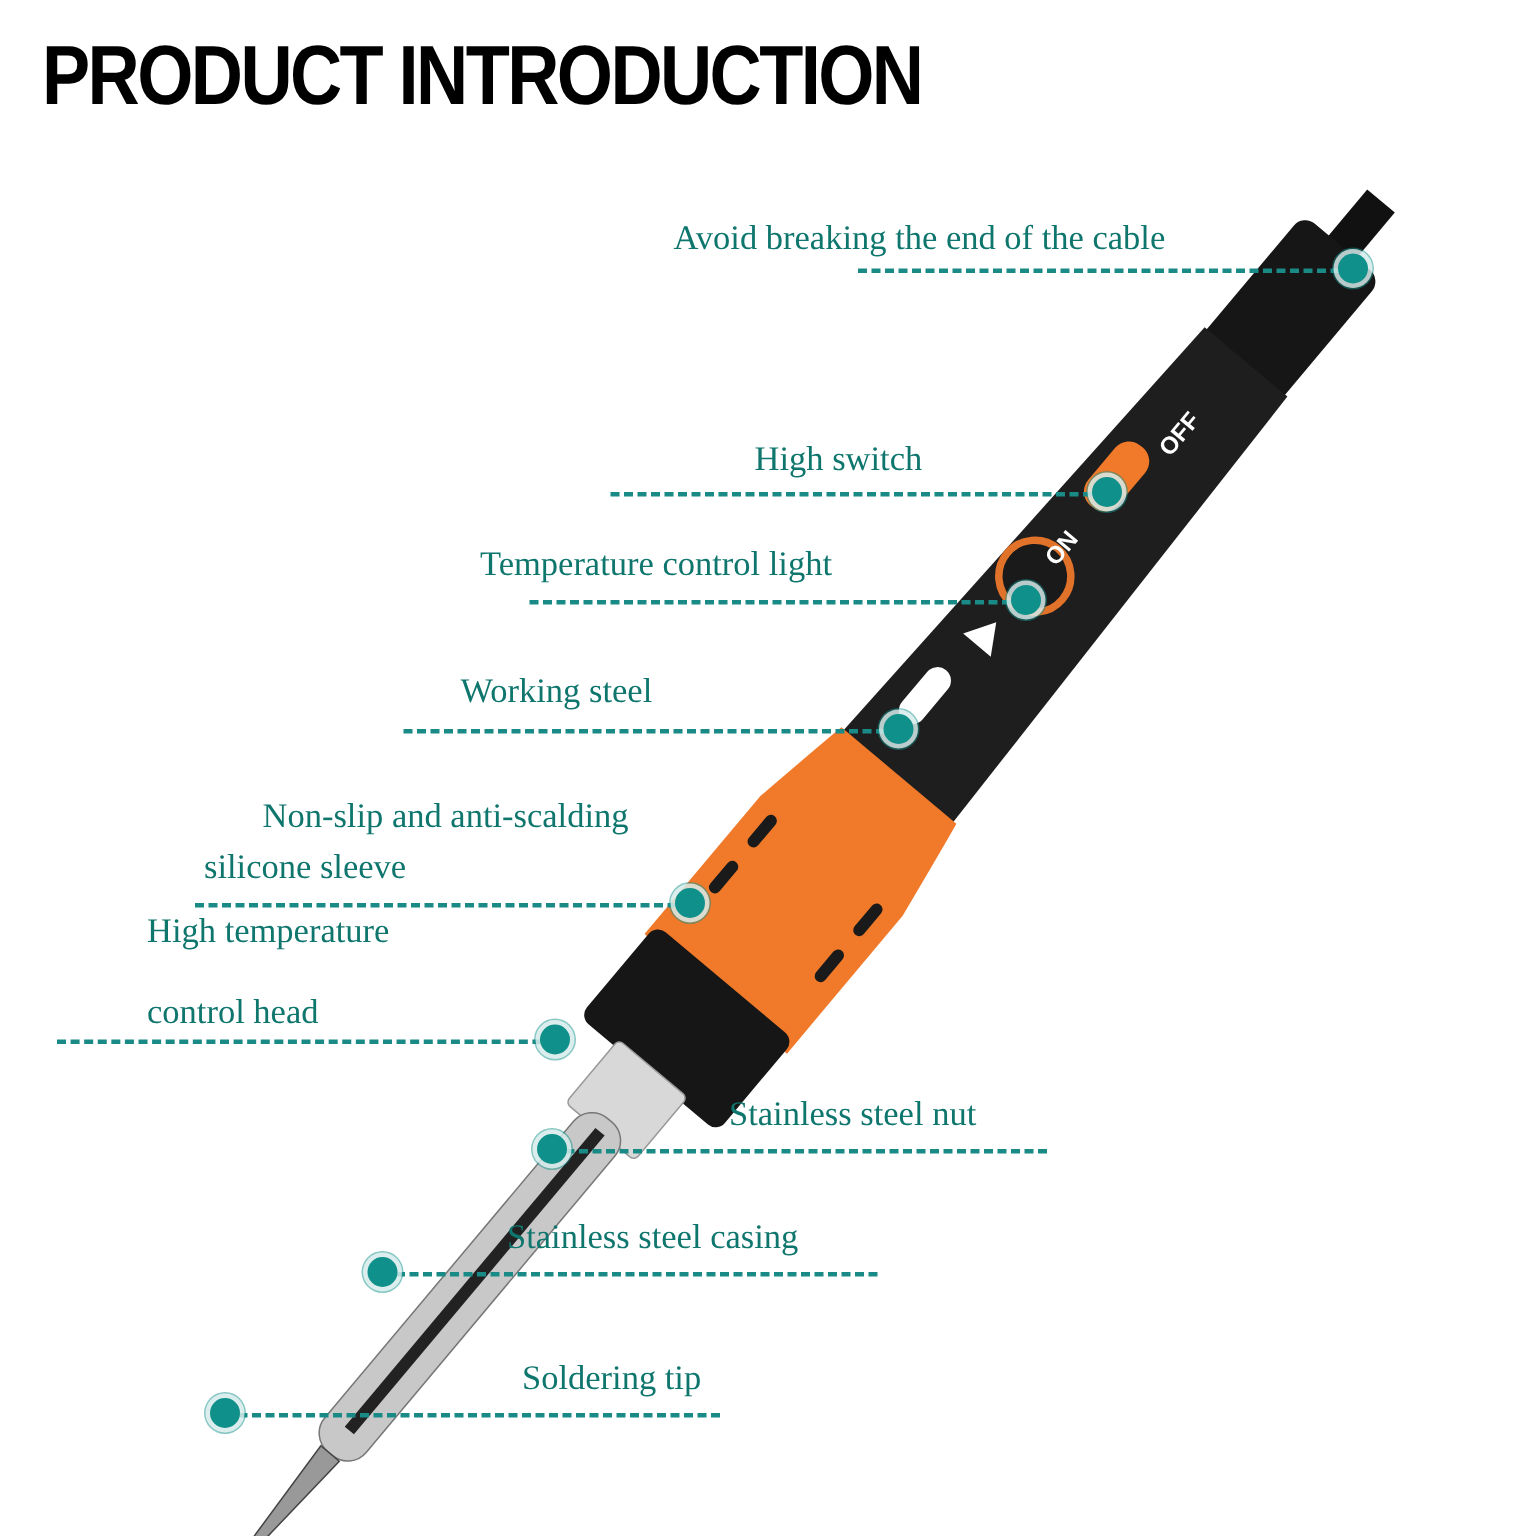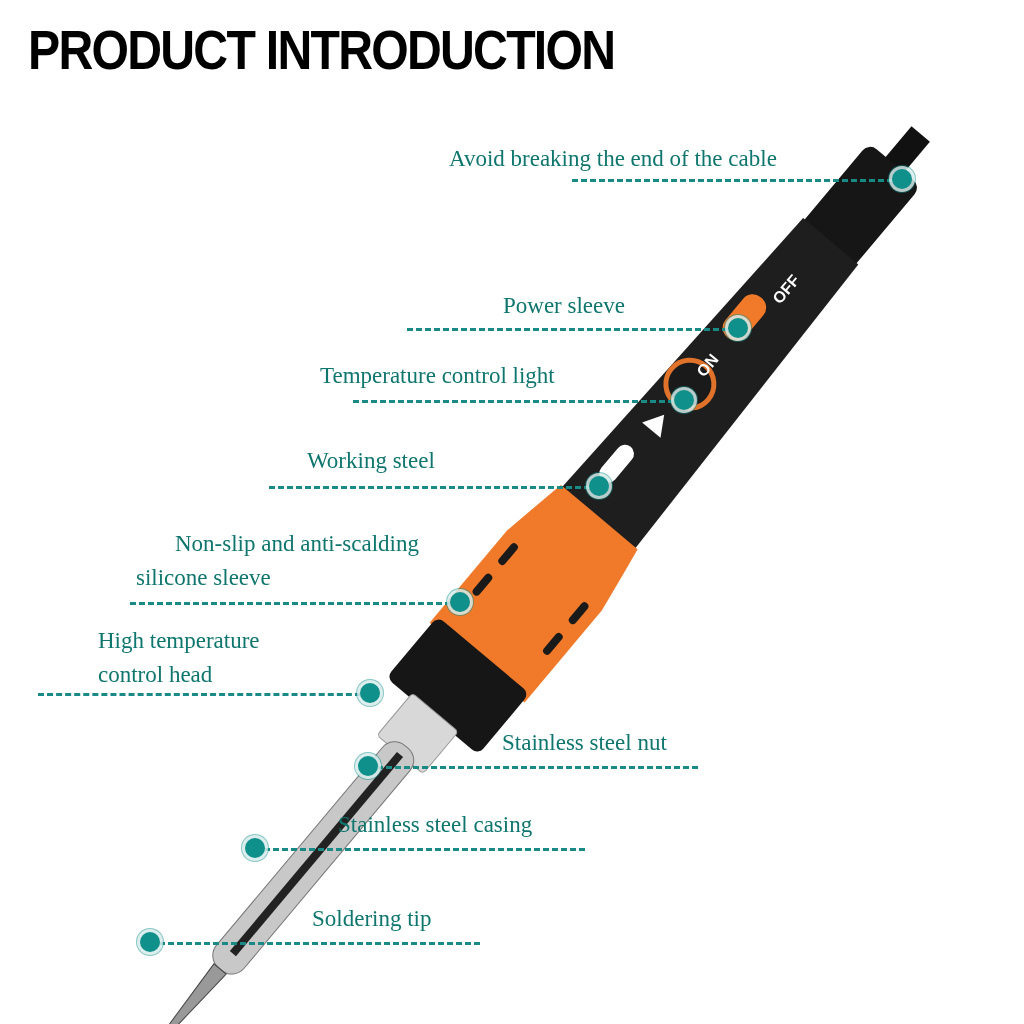--- a/index.html
+++ b/index.html
@@ -48,45 +48,45 @@
     <polygon points="-560,-8 -640,-3 -645,0 -640,3 -560,8" fill="#999" stroke="#444"></polygon>
   </g>
   <text x="704" y="378" transform="rotate(-50 704 378)" font-family="Liberation Sans,sans-serif" font-weight="bold" font-size="16" fill="#fff">ON</text>
   <text x="780" y="305" transform="rotate(-50 780 305)" font-family="Liberation Sans,sans-serif" font-weight="bold" font-size="16" fill="#fff">OFF</text>
 </svg>
 
 <div class="label" style="left:449px;top:142px;">Avoid breaking the end of the cable</div>
 <div class="dash" style="left:572px;top:179px;width:330px;"></div>
 <div class="dot" style="left:902px;top:179px;"></div>
 
-<div class="label" style="left:503px;top:289px;">Power sleeve</div>
+<div class="label" style="left:503px;top:289px;">High switch</div>
 <div class="dash" style="left:407px;top:328px;width:330px;"></div>
 <div class="dot" style="left:738px;top:328px;"></div>
 
 <div class="label" style="left:320px;top:359px;">Temperature control light</div>
 <div class="dash" style="left:353px;top:400px;width:330px;"></div>
 <div class="dot" style="left:684px;top:400px;"></div>
 
 <div class="label" style="left:307px;top:444px;">Working steel</div>
 <div class="dash" style="left:269px;top:486px;width:330px;"></div>
 <div class="dot" style="left:599px;top:486px;"></div>
 
 <div class="label" style="left:136px;top:527px;margin-left:39px;">Non-slip and anti-scalding</div>
 <div class="label" style="left:136px;top:561px;">silicone sleeve</div>
 <div class="dash" style="left:130px;top:602px;width:330px;"></div>
 <div class="dot" style="left:460px;top:602px;"></div>
 
-<div class="label" style="left:98px;top:624px;">High temperature</div>
+<div class="label" style="left:98px;top:604px;">High temperature</div>
 <div class="label" style="left:98px;top:658px;">control head</div>
 <div class="dash" style="left:38px;top:693px;width:332px;"></div>
 <div class="dot" style="left:370px;top:693px;"></div>
 
-<div class="label" style="left:502px;top:726px;">Stainless steel nut</div>
+<div class="label" style="left:486px;top:726px;">Stainless steel nut</div>
 <div class="dash" style="left:368px;top:766px;width:330px;"></div>
 <div class="dot" style="left:368px;top:766px;"></div>
 
 <div class="label" style="left:338px;top:808px;">Stainless steel casing</div>
 <div class="dash" style="left:255px;top:848px;width:330px;"></div>
 <div class="dot" style="left:255px;top:848px;"></div>
 
-<div class="label" style="left:312px;top:902px;">Soldering tip</div>
+<div class="label" style="left:348px;top:902px;">Soldering tip</div>
 <div class="dash" style="left:150px;top:942px;width:330px;"></div>
 <div class="dot" style="left:150px;top:942px;"></div>
 
 </body></html>

